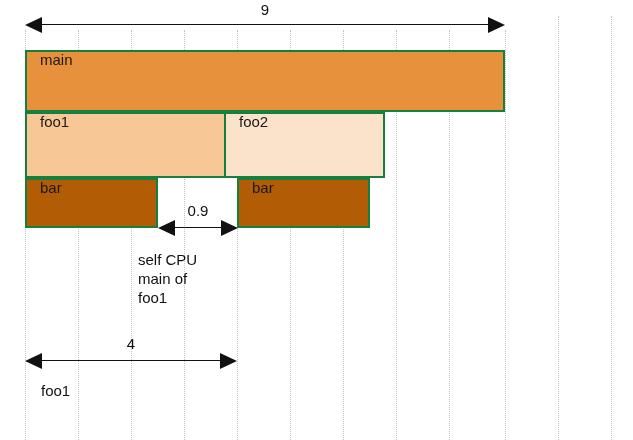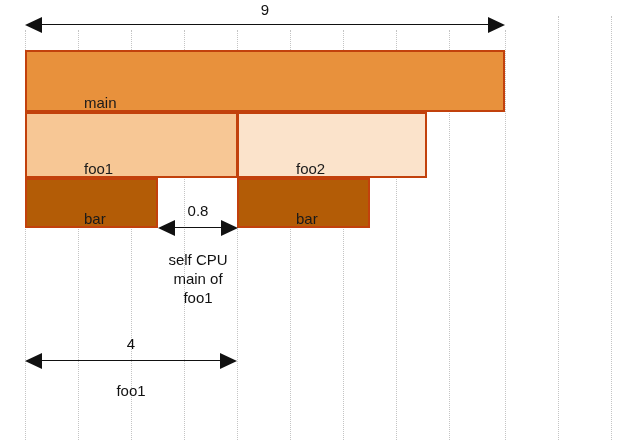--- a/index.html
+++ b/index.html
@@ -18,24 +18,23 @@
     overflow: hidden;
   }
   .gridline {
     position: absolute;
     width: 0;
     border-left: 1.5px dotted #c4c4c4;
   }
   .frame {
     position: absolute;
     box-sizing: border-box;
-    border: 2px solid #c2410c;
+    border: 2px solid #15803d;
     display: flex;
-    align-items: flex-end;
-    padding-left: 44px;
+    align-items: flex-start;
   }
   .frame-label {
     font-size: 15px;
     color: #1a1a1a;
     padding-left: 13px;
     line-height: 1;
     white-space: nowrap;
   }
   .measure-line {
     position: absolute;
@@ -60,21 +59,20 @@
     font-size: 15px;
     color: #111111;
     text-align: center;
     line-height: 1;
     white-space: nowrap;
   }
   .caption {
     position: absolute;
     font-size: 15px;
     color: #111111;
-    text-align: center;
     line-height: 1.28;
   }
 </style>
 </head>
 <body>
 
 <div id="stage">
 
   <div class="gridline" style="left:25px;  top:30px; height:410px;"></div>
   <div class="gridline" style="left:78px;  top:30px; height:410px;"></div>
@@ -94,32 +92,32 @@
   <div class="arrowhead left" style="left:25px; top:17px;"></div>
   <div class="arrowhead right" style="left:488px; top:17px;"></div>
 
   <div class="frame" style="left:25px; top:50px; width:480px; height:62px; background:#e8913c;">
     <span class="frame-label">main</span>
   </div>
 
   <div class="frame" style="left:25px; top:112px; width:213px; height:66px; background:#f7c795;">
     <span class="frame-label">foo1</span>
   </div>
-  <div class="frame" style="left:237px; top:112px; width:190px; height:66px; background:#fbe3cb;">
+  <div class="frame" style="left:224px; top:112px; width:161px; height:66px; background:#fbe3cb;">
     <span class="frame-label">foo2</span>
   </div>
 
   <div class="frame" style="left:25px; top:178px; width:133px; height:50px; background:#b35c06;">
     <span class="frame-label">bar</span>
   </div>
   <div class="frame" style="left:237px; top:178px; width:133px; height:50px; background:#b35c06;">
     <span class="frame-label">bar</span>
   </div>
 
-  <div class="measure-value" style="left:158px; top:203px; width:80px;">0.8</div>
+  <div class="measure-value" style="left:158px; top:203px; width:80px;">0.9</div>
   <div class="measure-line" style="left:166px; top:227px; width:64px;"></div>
   <div class="arrowhead left" style="left:158px; top:220px;"></div>
   <div class="arrowhead right" style="left:221px; top:220px;"></div>
   <div class="caption" style="left:138px; top:250px; width:120px;">
     <div>self CPU</div>
     <div>main of</div>
     <div>foo1</div>
   </div>
 
   <div class="measure-value" style="left:25px; top:336px; width:212px;">4</div>

